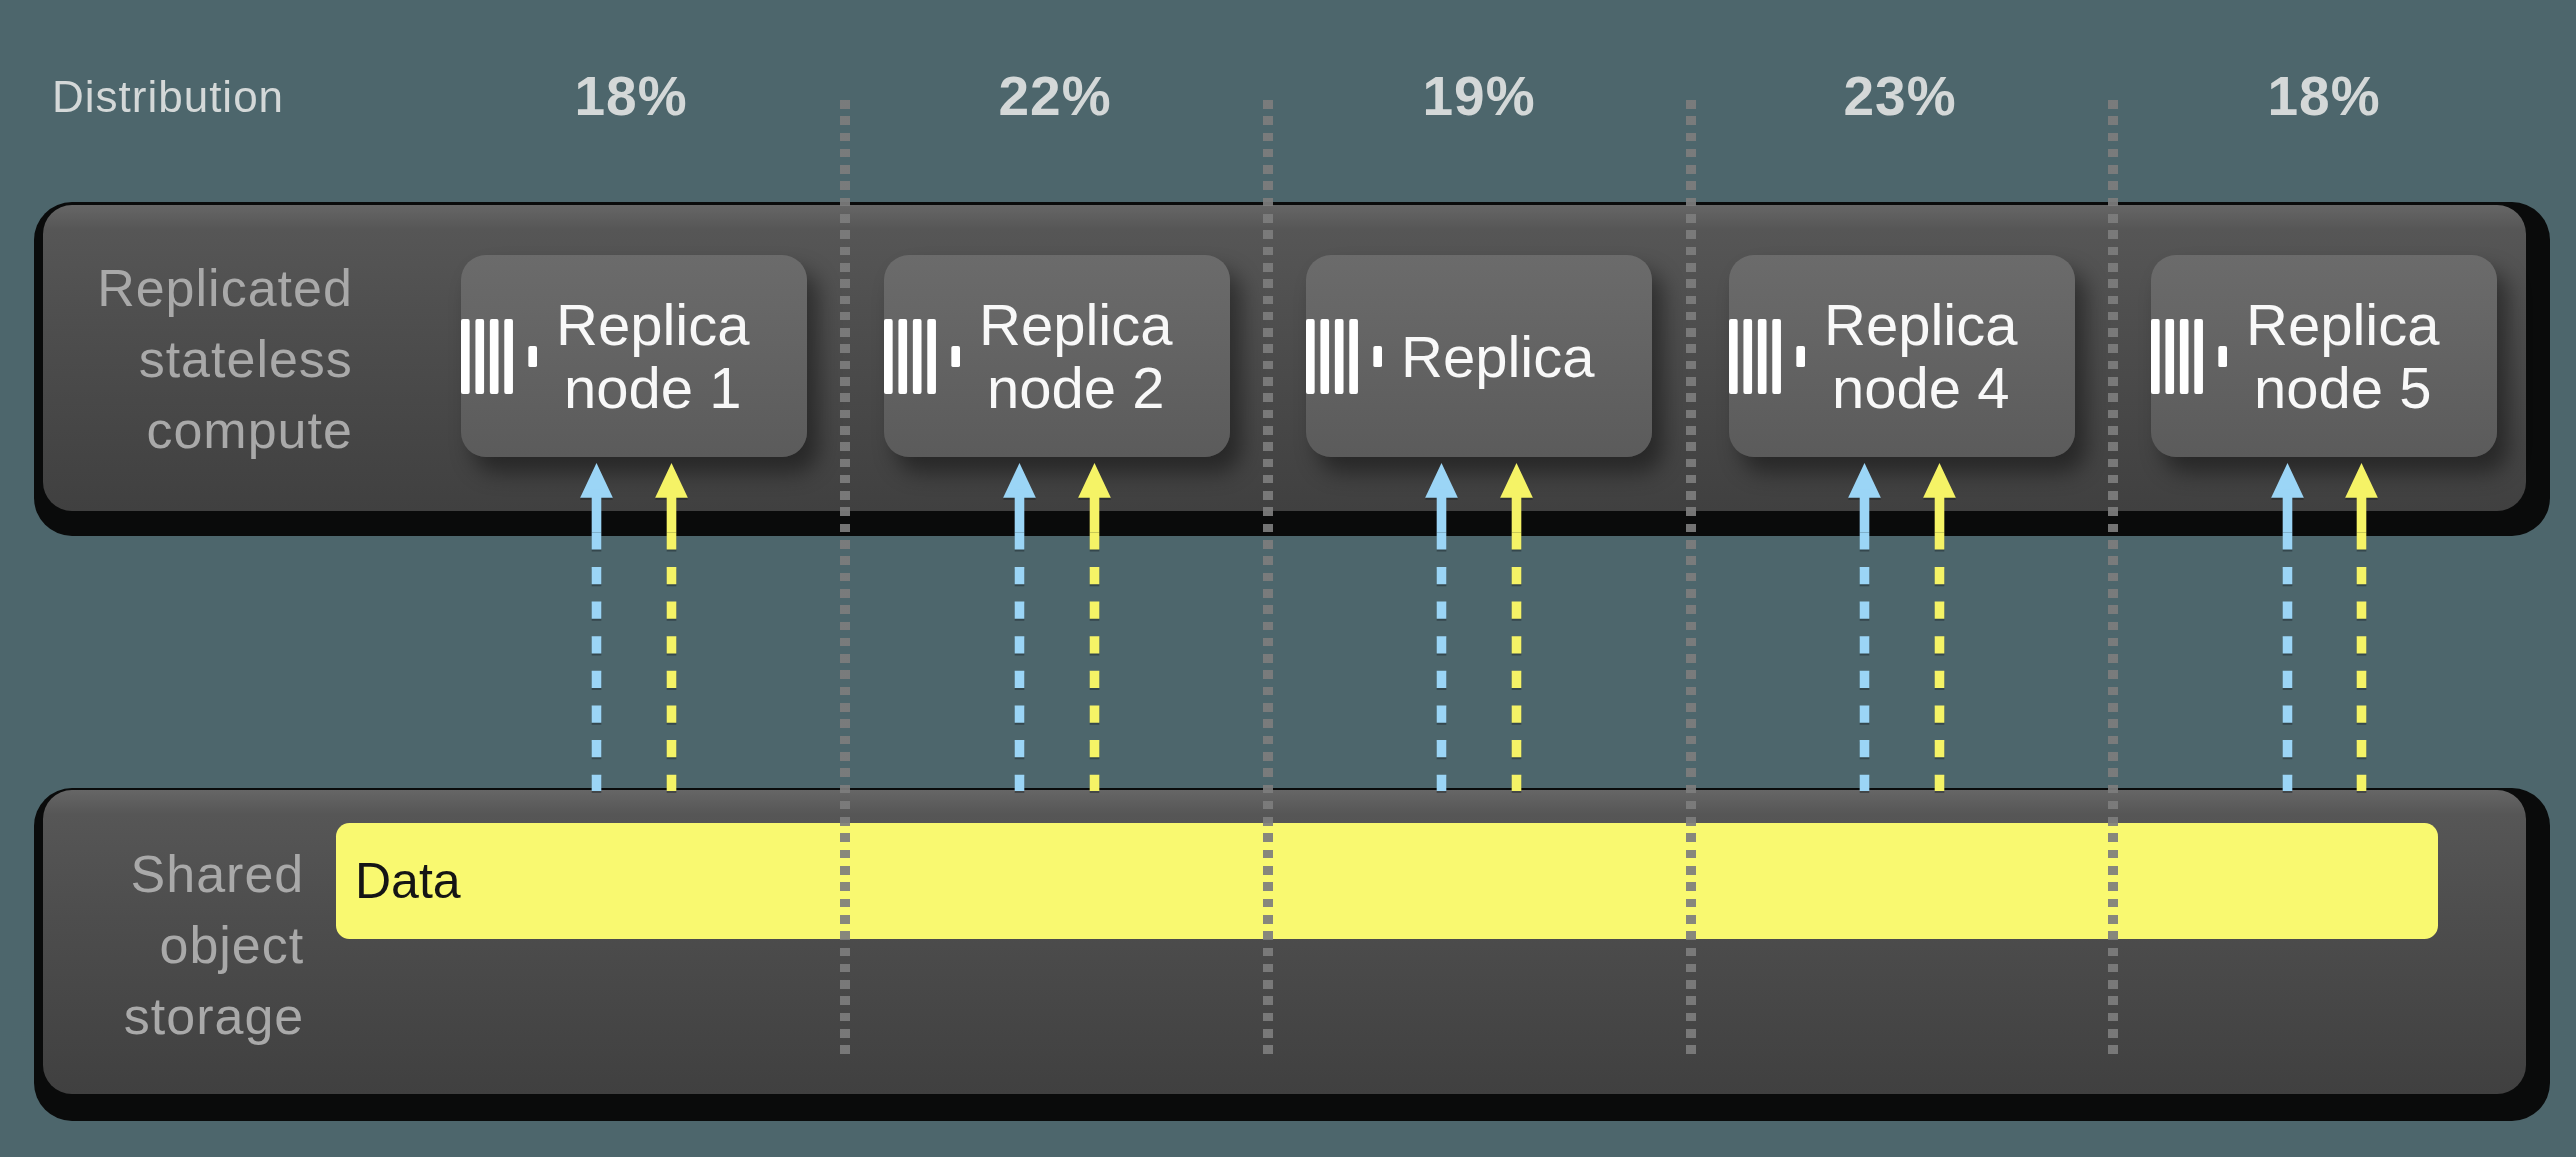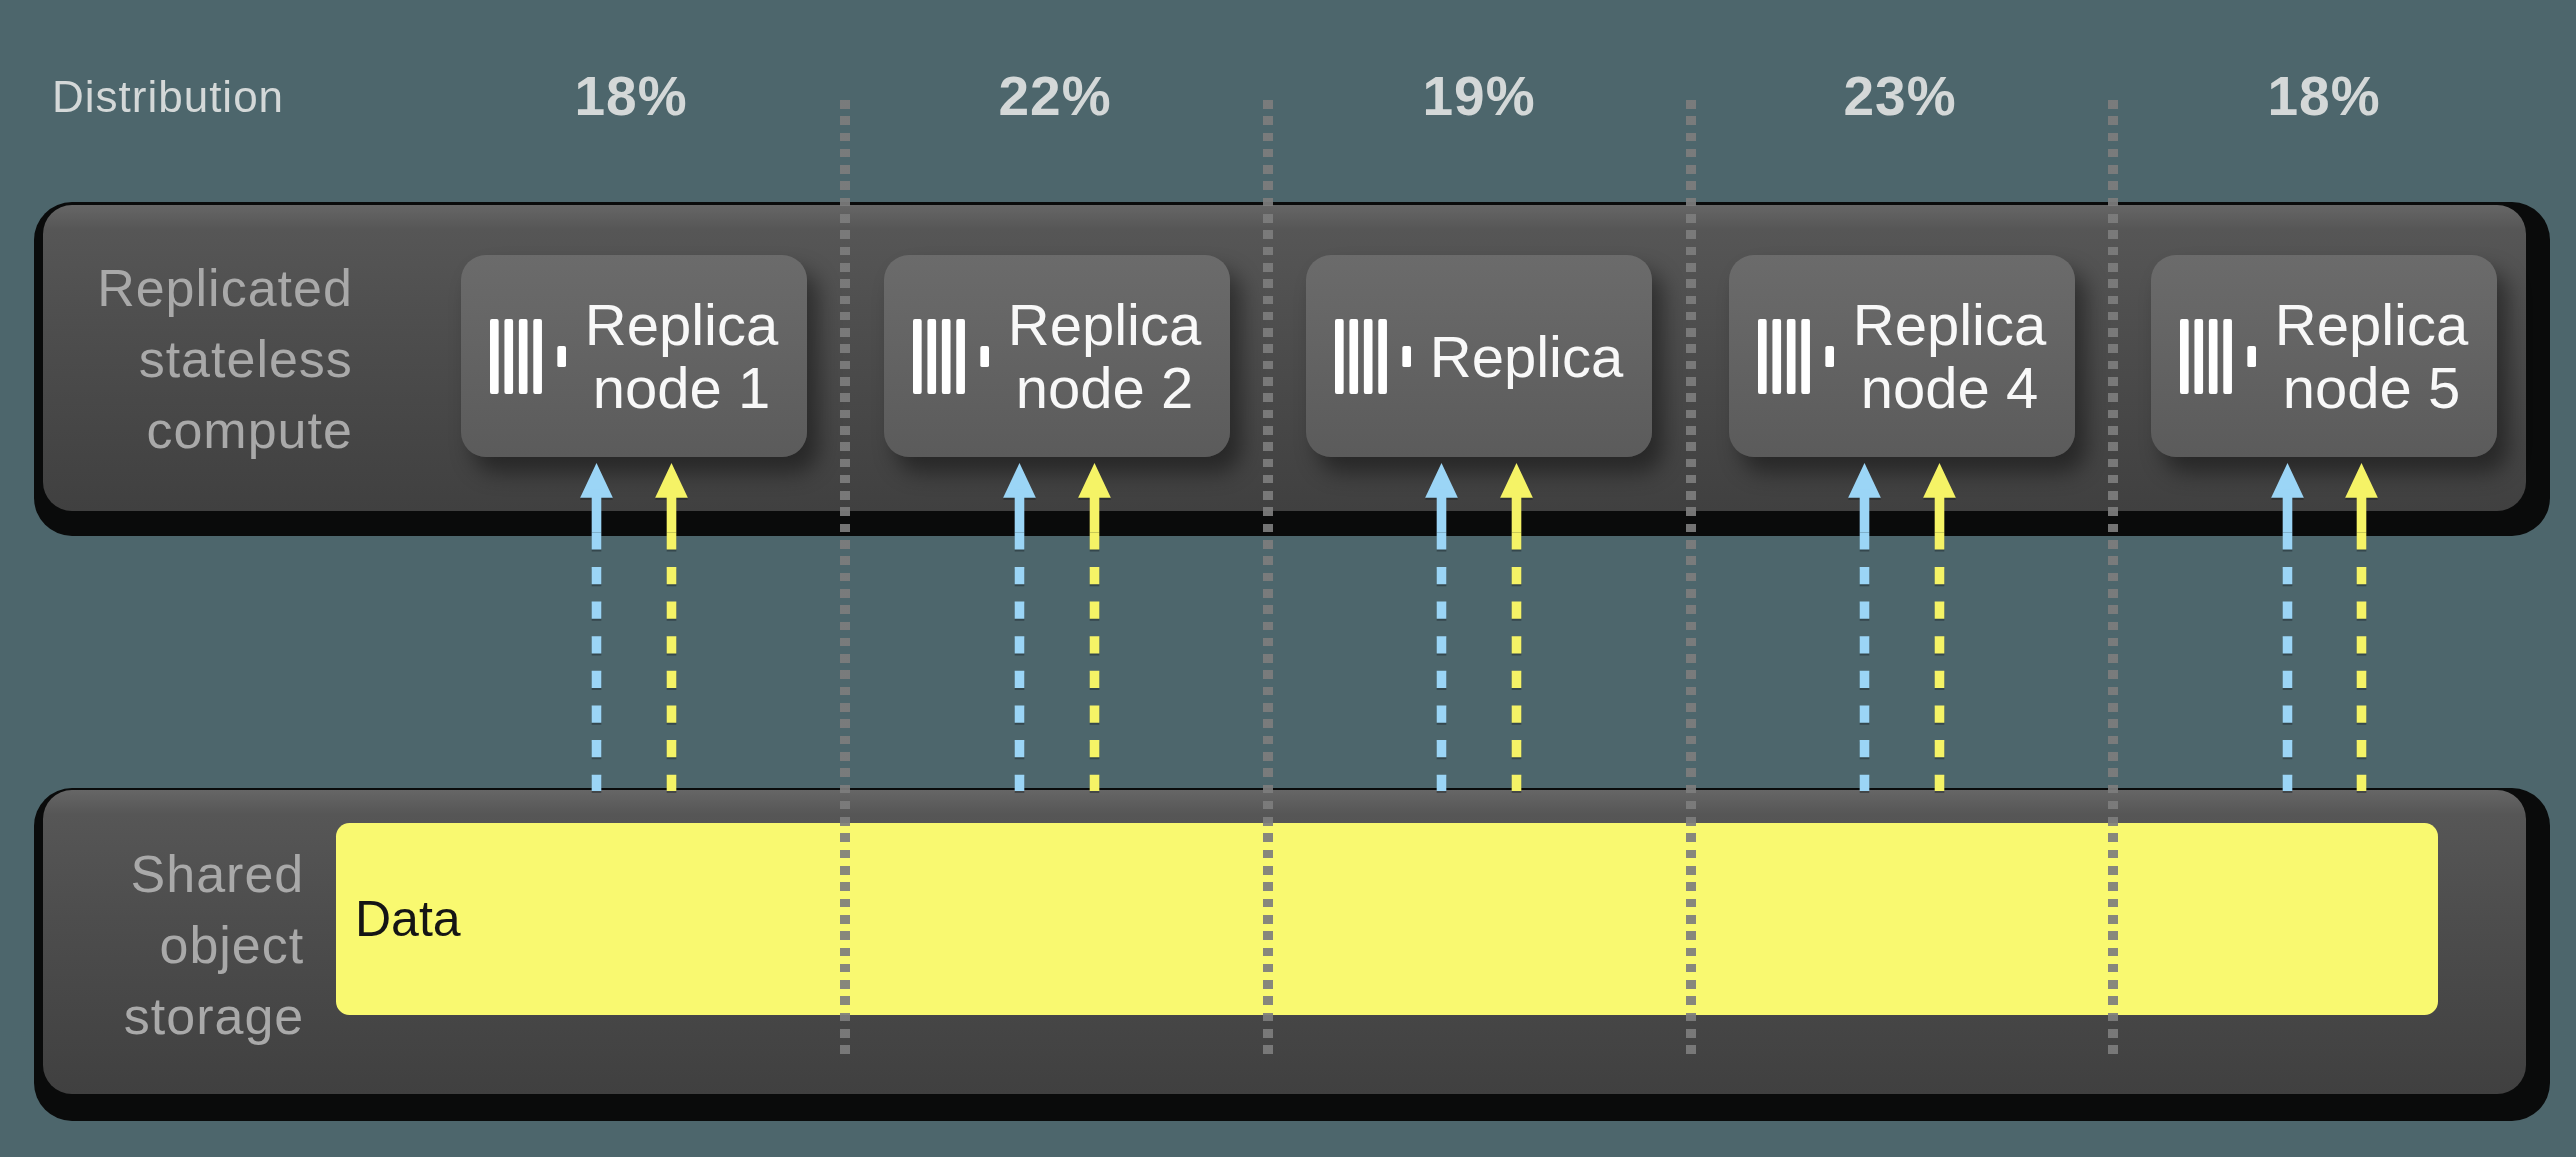--- a/index.html
+++ b/index.html
@@ -49,34 +49,34 @@
   }
   .compute-title { left:225px; top:359px; }
   .storage-title { left:200px; top:945px;margin-left:14px; }
 
   
   .node {
     position:absolute; top:255px; width:346px; height:202px; z-index:2;
     border-radius:25px;
     background:linear-gradient(180deg,#6b6b6b 0%,#5b5b5b 100%);
     box-shadow:11.5px 15.4px 21px rgba(0,0,0,.42);
-    display:flex; align-items:center; justify-content:center; gap:19px;
+    display:flex; align-items:center; gap:19px;
   }
   .node-text {
     font-size:58px; line-height:63px; color:var(--node-text);
     text-align:center; font-weight:400;
   }
   .ch-icon { display:block; }
 
   
   .band {
     position:absolute; left:336px; width:2102px; z-index:2;
     display:flex; align-items:center; color:var(--band-text);
   }
-  .data-band  { top:823px; height:192px; border-radius:13.4px; background:var(--band-yellow); }
+  .data-band  { top:823px; height:116px; border-radius:13.4px; background:var(--band-yellow); }
   .index-band { top:1005px; height:57px; border-radius:11.5px; background:var(--band-blue); }
   .band-label { padding-left:19px; font-size:50px; }
   .index-band .band-label { font-size:46px; }
 
   
   .arrow {
     position:absolute; top:463px; width:33px; height:328px; z-index:6;
     filter:drop-shadow(0 2.9px 0 rgba(12,22,26,.38));
   }
 </style>

